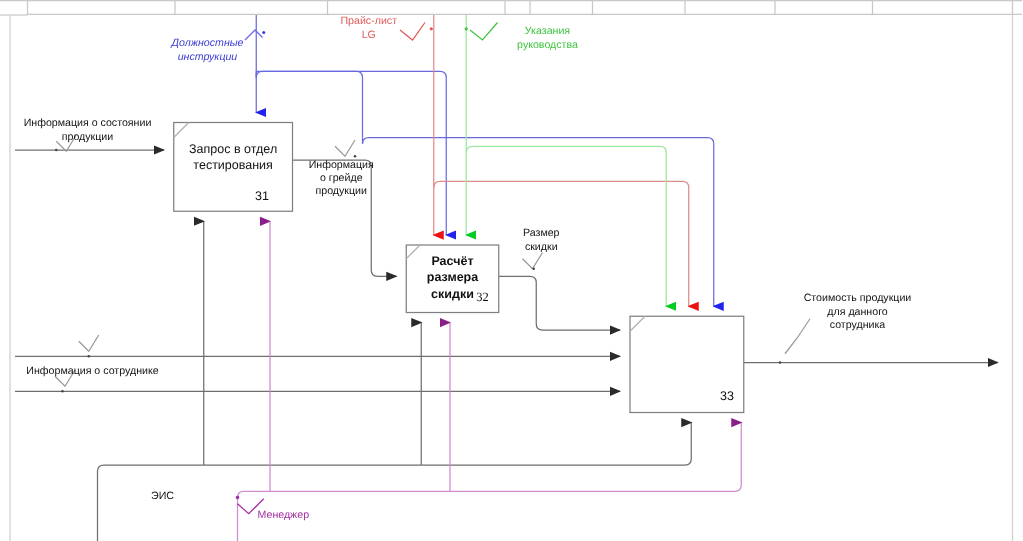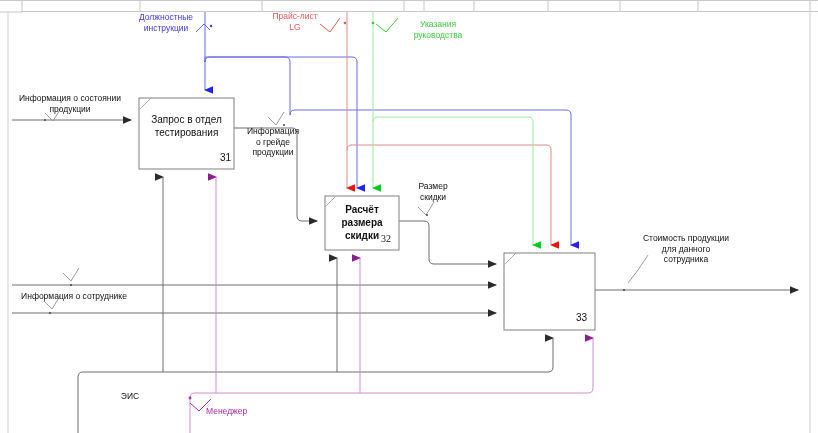--- a/index.html
+++ b/index.html
@@ -137,21 +137,21 @@
     <g fill="#ffffff" stroke="#808080" stroke-width="1">
       <rect x="139" y="98" width="95" height="71"></rect>
       <path d="M139,110 L151,98" stroke="#b0b0b0"></path>
       <rect x="325" y="196" width="74" height="54"></rect>
       <path d="M325,207 L336,196" stroke="#b0b0b0"></path>
       <rect x="504" y="253" width="91" height="77"></rect>
       <path d="M504,265 L516,253" stroke="#b0b0b0"></path>
     </g>
   </svg>
 
-  <div class="lbl blue" style="left:122px;top:12px;width:88px;">Должностные
+  <div class="lbl blue" style="left:122px;top:29px;width:88px;font-style:italic;">Должностные
 инструкции</div>
   <div class="lbl red" style="left:255px;top:11px;width:80px;">Прайс-лист
 LG</div>
   <div class="lbl green" style="left:398px;top:19px;width:80px;">Указания
 руководства</div>
 
   <div class="lbl" style="left:6px;top:93px;width:128px;">Информация о состоянии
 продукции</div>
   <div class="lbl" style="left:238px;top:86px;width:70px;margin-top:40px;">Информация
 о грейде
@@ -163,21 +163,21 @@
 
   <div class="lbl" style="left:620px;top:233px;width:132px;">Стоимость продукции
 для данного
 сотрудника</div>
 
   <div class="lbl" style="left:110px;top:391px;width:40px;">ЭИС</div>
   <div class="lbl purple" style="left:206px;top:406px;width:70px;text-align:left;">Менеджер</div>
 
   <div class="boxlabel" style="left:141px;top:113px;width:91px;">Запрос в отдел
 тестирования</div>
-  <div class="boxnum" style="left:220px;top:152px;">31</div>
+  <div class="boxnum" style="left:204px;top:152px;">31</div>
 
   <div class="boxlabel" style="left:326px;top:203px;width:72px;font-weight:bold;">Расчёт
 размера
 скидки</div>
   <div class="boxnum" style="left:381px;top:233px;font-family:Liberation Serif, serif;">32</div>
 
   <div class="boxnum" style="left:576px;top:312px;">33</div>
 
 </div>
 

